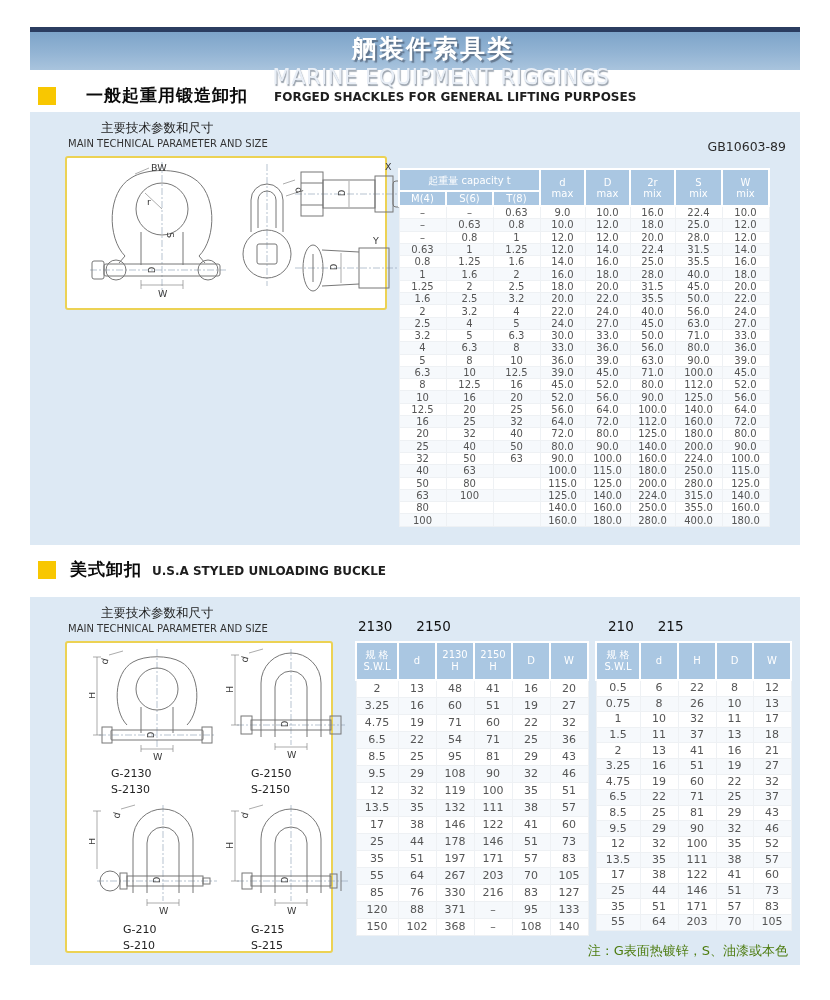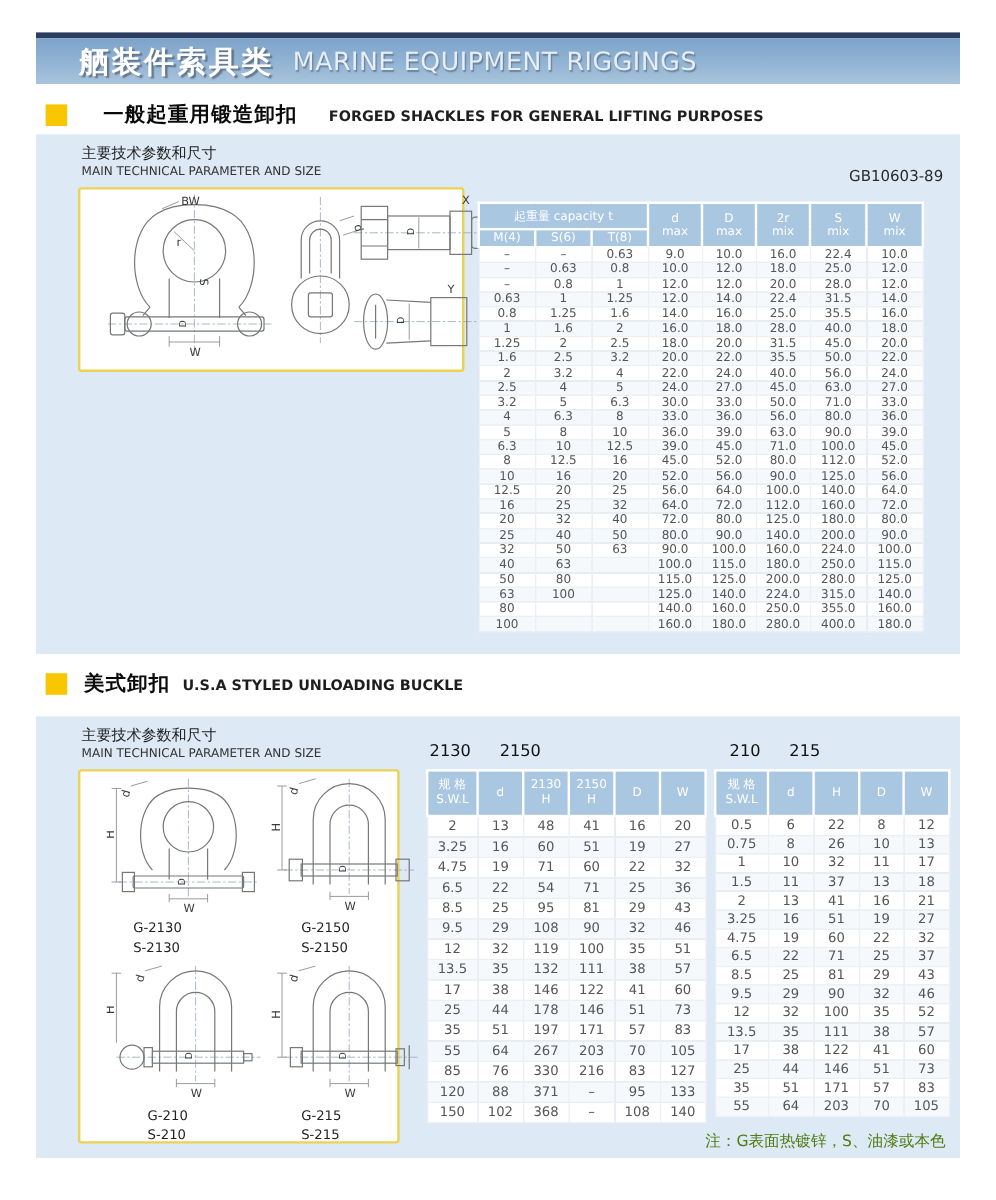--- a/index.html
+++ b/index.html
@@ -5,38 +5,38 @@
   html,body{margin:0;padding:0;}
   body{
     width:830px;height:1000px;background:#ffffff;position:relative;
     font-family:"DejaVu Sans","Liberation Sans",sans-serif;
     -webkit-font-smoothing:antialiased;
   }
   
   .banner{position:absolute;left:30px;top:27px;width:770px;height:43px;}
   .banner-topline{height:5px;background:#2b3d60;}
   .banner-body{height:38px;background:linear-gradient(180deg,#7da4c9 0%,#93b4d4 55%,#a9c4dd 100%);
-    display:flex;align-items:center;padding-left:36px;box-sizing:border-box;}
+    display:flex;align-items:center;padding-left:36px;box-sizing:border-box;flex-direction:column;}
   .banner-zh{font-size:25px;font-weight:bold;color:#ffffff;letter-spacing:2px;
     text-shadow:2px 2px 1px rgba(70,85,105,.65);}
   .banner-en{font-size:21px;font-weight:normal;color:#e8eef6;margin-left:16px;letter-spacing:.5px;
     text-shadow:1px 2px 1px rgba(70,85,105,.55);}
   
   .sec-head{position:absolute;left:38px;display:flex;align-items:center;}
   #sec1-head{top:84px;gap:16px;}
   #sec2-head{top:558px;}
   .bullet{width:18px;height:18px;background:#f8c701;margin-right:14px;flex:0 0 auto;}
   .sec-zh{font-size:17px;font-weight:bold;color:#0a0a0a;letter-spacing:1px;}
   .sec-en{font-size:12px;font-weight:bold;color:#1e1e1e;margin-left:10px;padding-top:3px;}
   
   .panel{position:absolute;left:30px;width:770px;background:#dde9f4;}
   #panel1{top:112px;height:433px;}
   #panel2{top:597px;height:368px;}
   .param{position:absolute;left:38px;top:7px;line-height:1.45;}
-  .param-zh{display:block;font-size:12.5px;color:#1c1c1c;}
+  .param-zh{display:block;font-size:12.5px;color:#1c1c1c;margin-left:33px;}
   .param-en{display:block;font-size:10px;color:#333;}
   .standard{position:absolute;right:14px;top:27px;font-size:12.5px;color:#2b2b2b;}
   .drawbox{position:absolute;background:#fff;border:2px solid #ecd254;border-radius:3px;box-sizing:border-box;padding-left:22px;}
   #drawbox1{left:35px;top:44px;width:322px;height:154px;}
   #drawbox2{left:35px;top:44px;width:268px;height:312px;}
   
   table{border-collapse:collapse;table-layout:fixed;}
   th{background:#aac7e2;color:#ffffff;font-weight:normal;font-size:10px;line-height:11px;
     white-space:pre-line;border:2px solid #ffffff;padding:1px 2px;text-align:center;vertical-align:middle;}
   td{font-size:10px;line-height:11px;color:#555;text-align:center;background:#ffffff;

